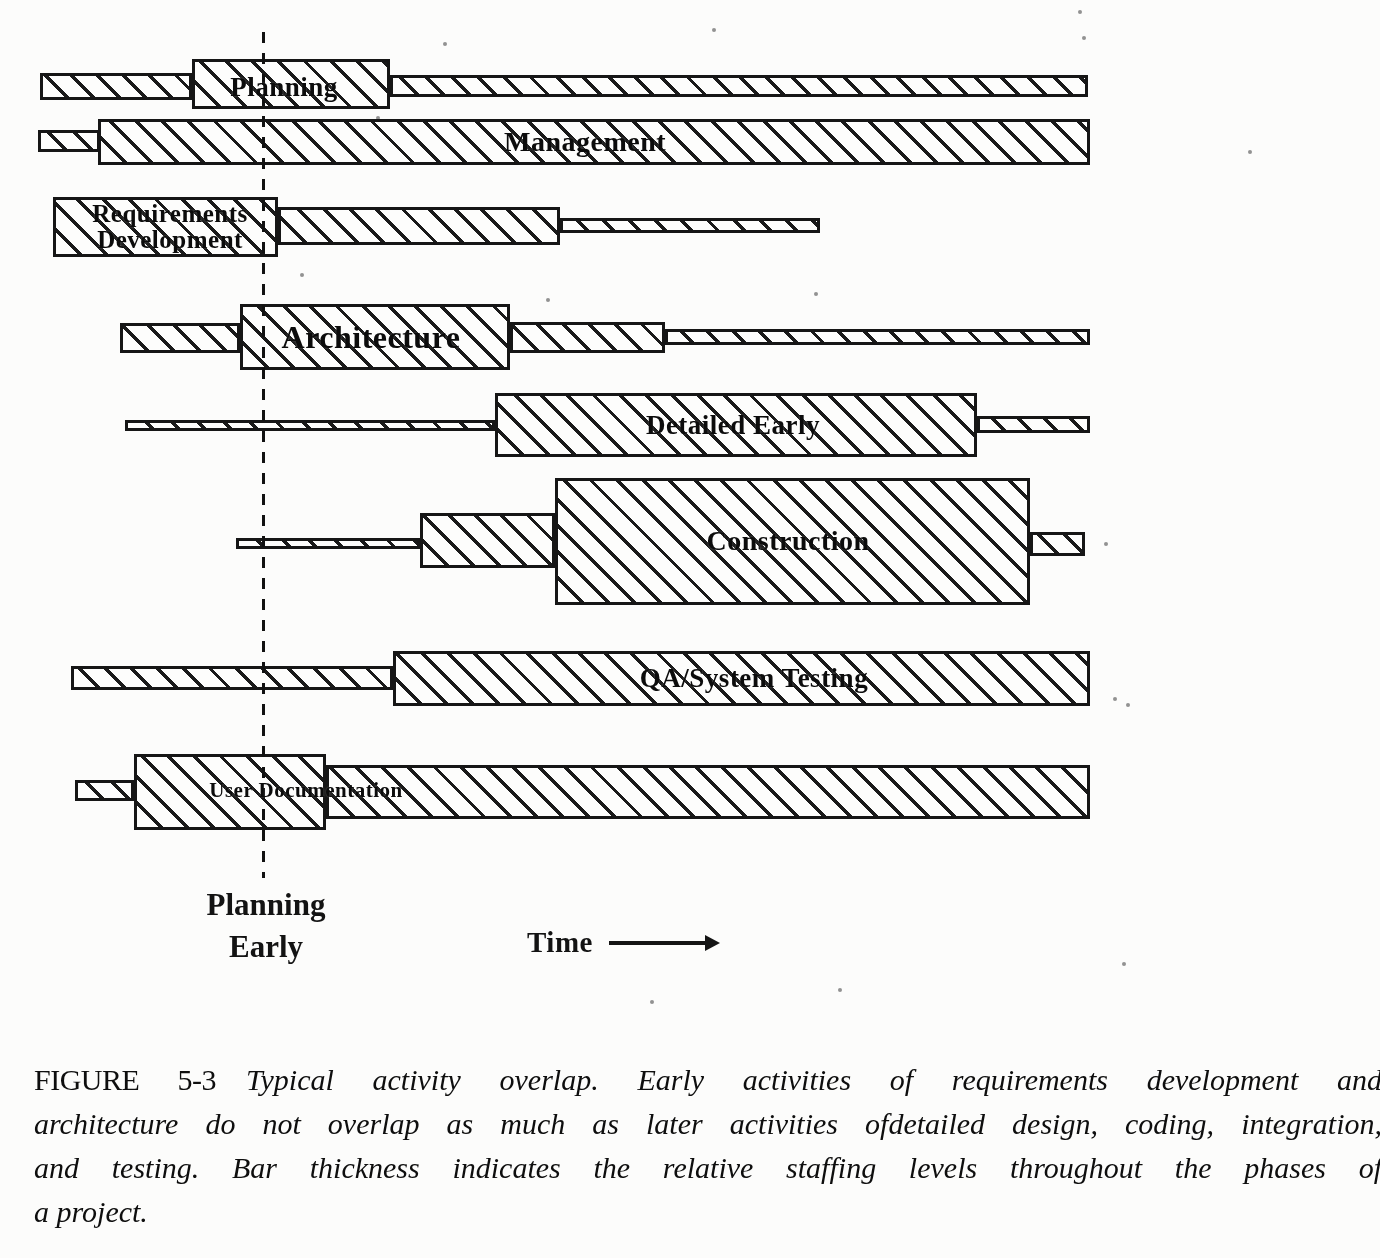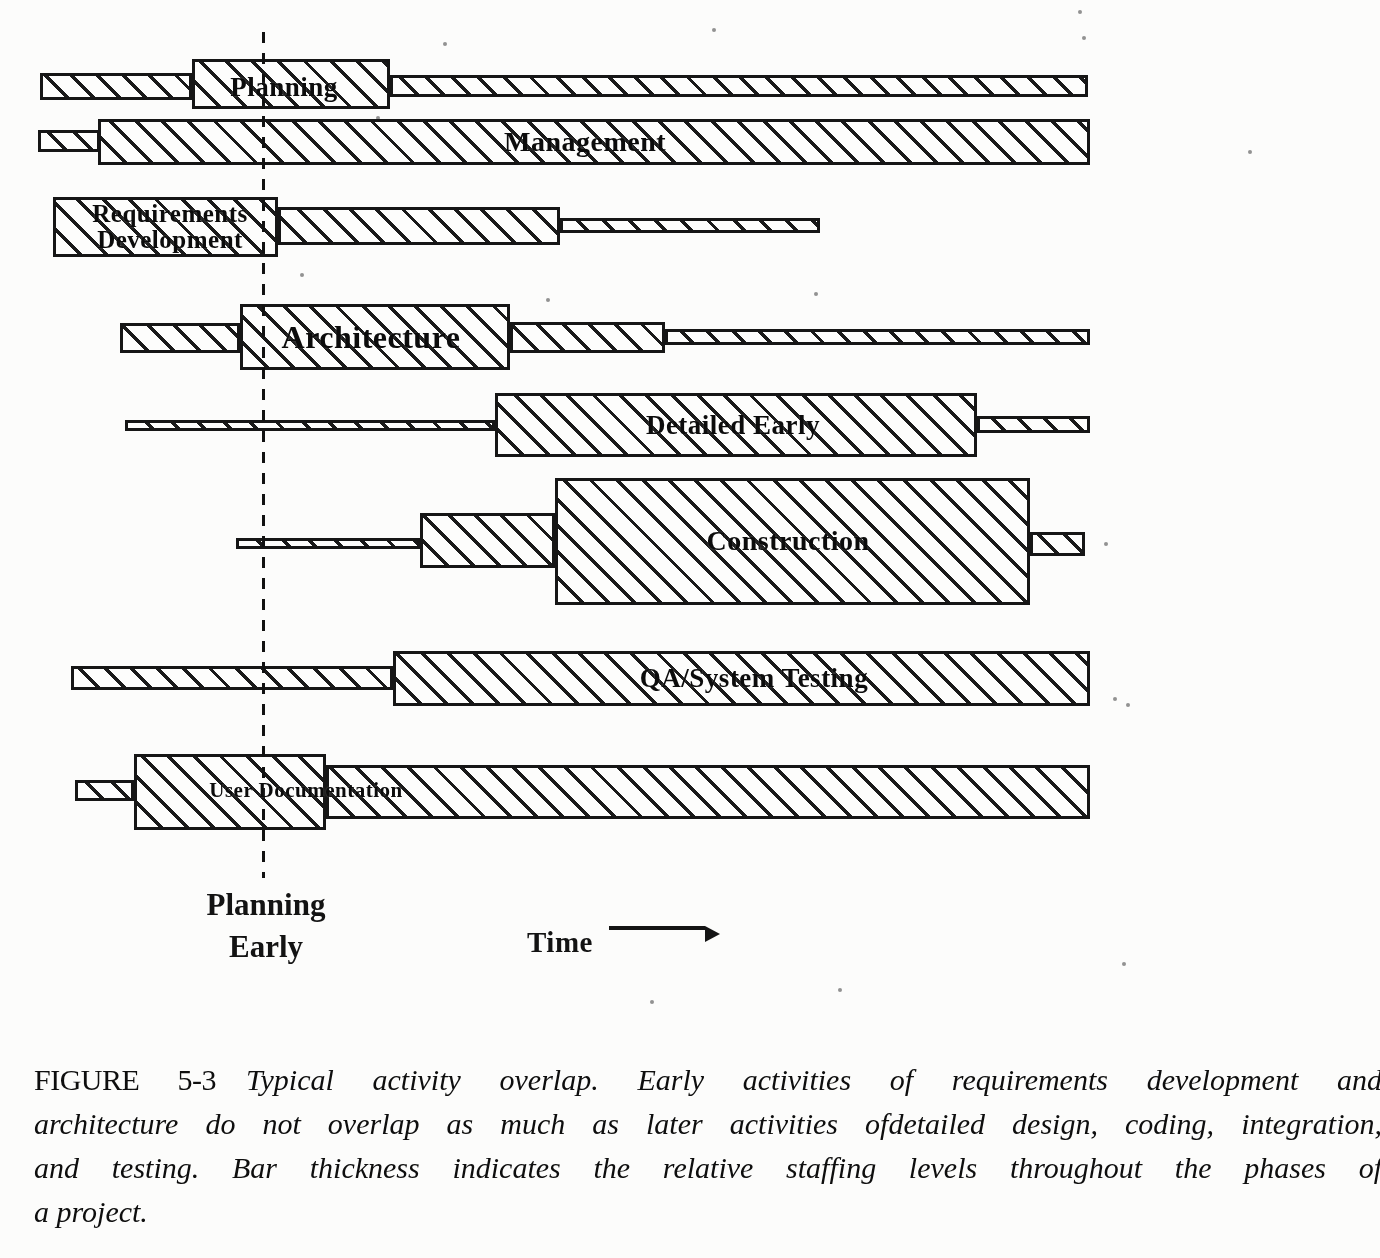--- a/index.html
+++ b/index.html
@@ -47,21 +47,21 @@
     left:128px;top:884px;width:276px;
     text-align:center;
     font-size:31px;font-weight:700;
     line-height:42px;
     color:#131313;
     z-index:6;
   }
   .time-row{
     position:absolute;
     left:527px;top:926px;
-    display:flex;align-items:flex-start;
+    display:flex;align-items:center;
     z-index:6;
   }
   .time-text{
     font-size:29px;font-weight:700;color:#131313;
     margin-right:16px;letter-spacing:.5px;
   }
   .arrow-shaft{width:96px;height:4px;background:#141414;}
   .arrow-head{
     width:0;height:0;
     border-top:8px solid transparent;

